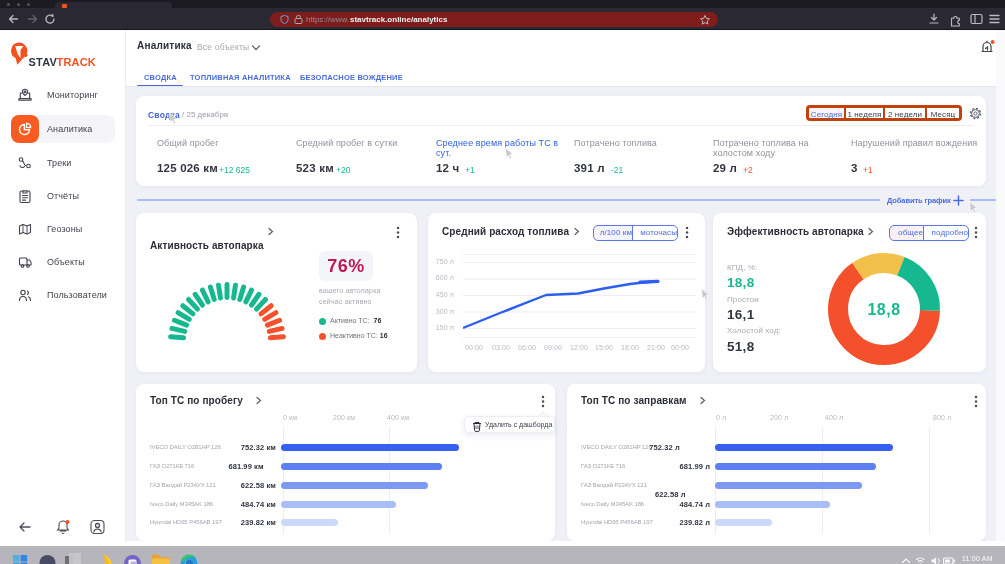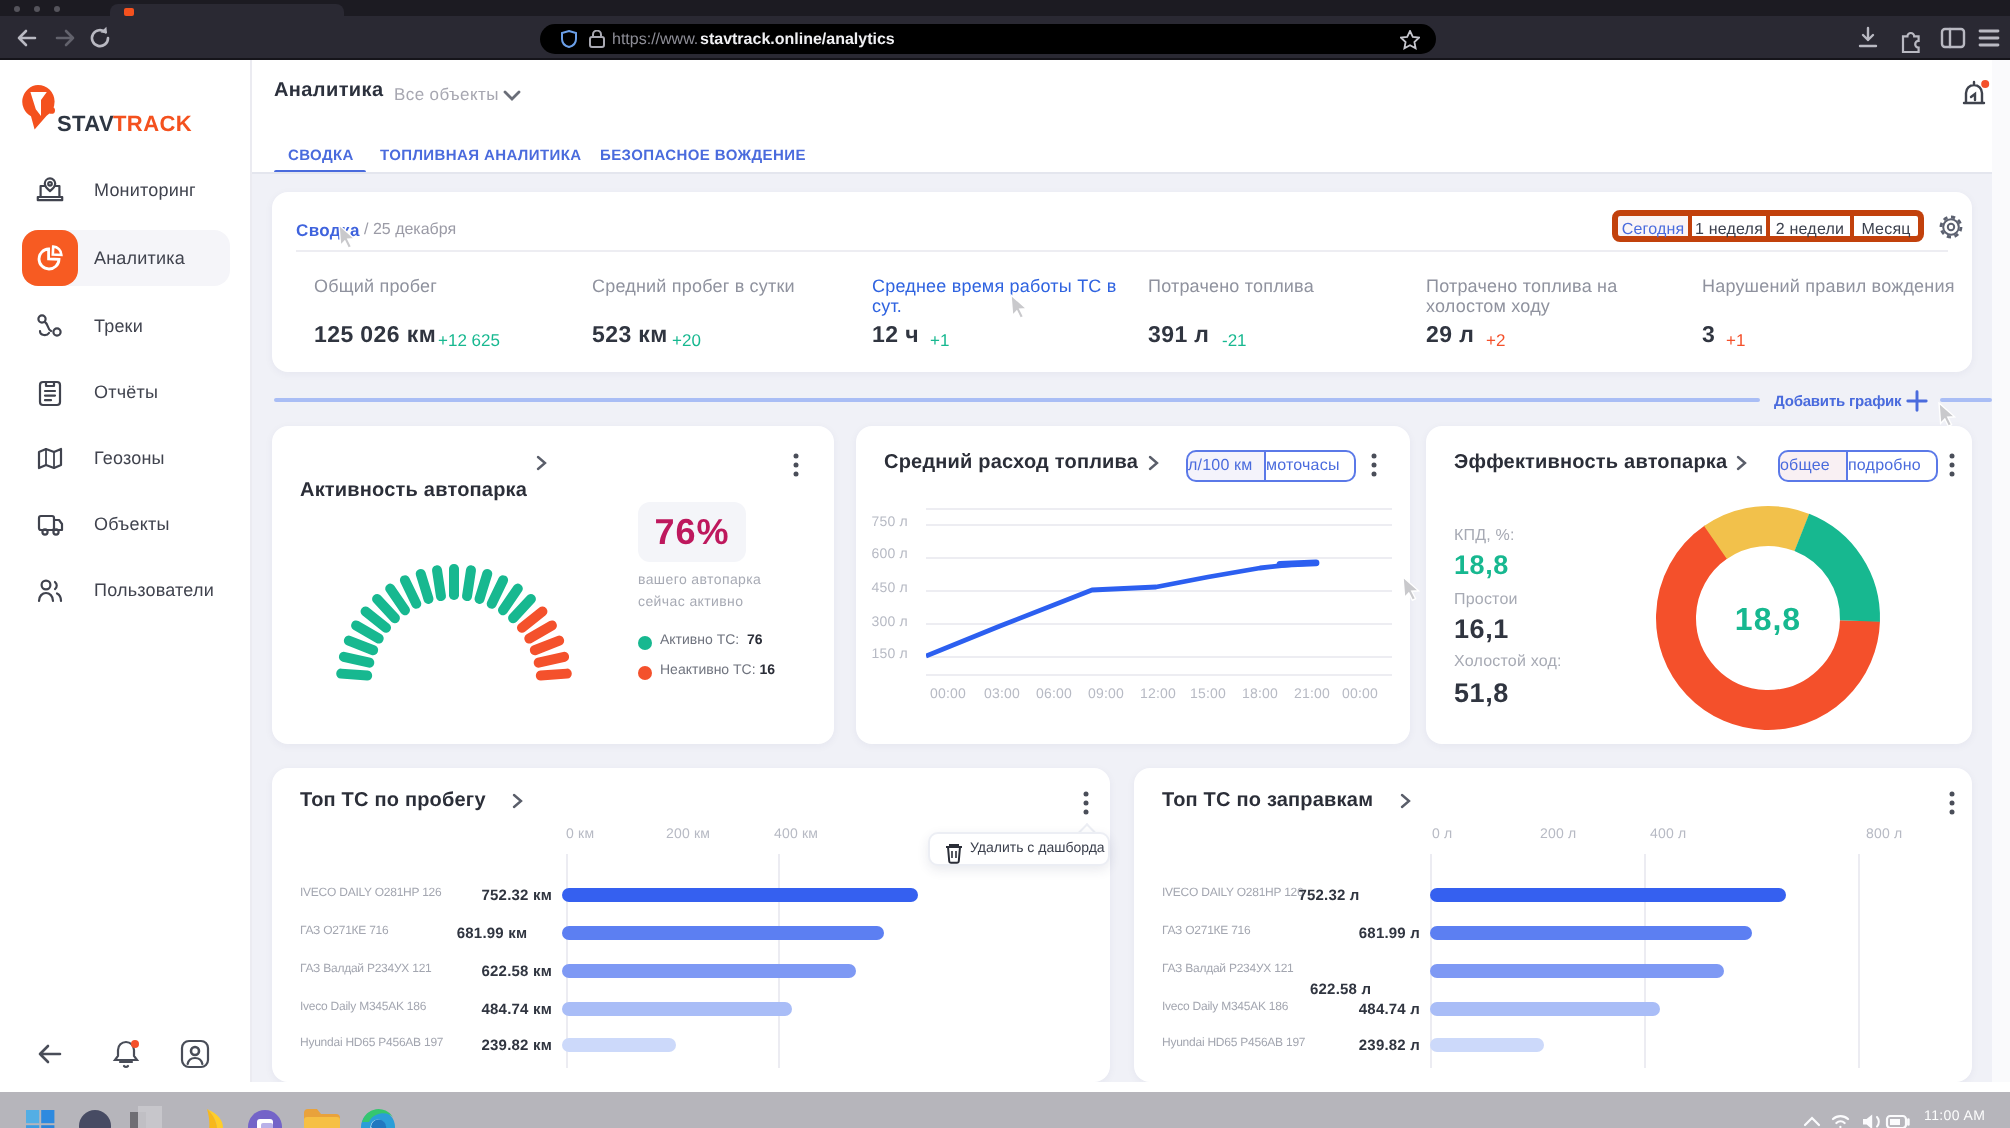--- a/index.html
+++ b/index.html
@@ -5,21 +5,21 @@
 html,body{width:1005px;height:564px;overflow:hidden}
 body{font-family:"Liberation Sans",sans-serif;}
 #app{position:relative;width:1005px;height:564px;background:#f0f1f7;overflow:hidden}
 .abs{position:absolute}
 
 #tabstrip{left:0;top:0;width:1005px;height:8px;background:#1c1b22}
 #tab{left:55px;top:2px;width:117px;height:6px;background:#2a2933;border-radius:4px 4px 0 0}
 #fav{left:62px;top:4px;width:4.5px;height:4px;background:#f4511e;border-radius:1px}
 .dot{top:2.5px;width:3px;height:3px;border-radius:50%;background:#55545c}
 #toolbar{left:0;top:8px;width:1005px;height:22px;background:#2a2933;border-bottom:1px solid #15141a}
-#urlbar{left:270px;top:11.5px;width:448px;height:15px;background:#000000;border-radius:8px;color:#d8d8de;font-size:8px;line-height:15px}
+#urlbar{left:270px;top:11.5px;width:448px;height:15px;background:#7f1d1d;border-radius:8px;color:#d8d8de;font-size:8px;line-height:15px}
 
 #page{left:0;top:30px;width:1005px;height:516px;background:#f0f1f7}
 #sidebar{left:0;top:0;width:126px;height:516px;background:#fff;border-right:1px solid #ebebf1}
 #whead{left:126px;top:0;width:870px;height:56px;background:#fff}
 #scroll{left:996px;top:0;width:9px;height:516px;background:#fafafc}
 .mitem{left:47px;font-size:9px;color:#40434e;letter-spacing:.1px}
 #activepill{left:11px;top:115px;width:104px;height:28px;background:#f5f5f9;border-radius:8px}
 #activeic{left:11px;top:115px;width:28px;height:28px;background:#f75b22;border-radius:8px}
 
 #h-title{left:137px;top:40px;font-size:10px;font-weight:bold;color:#2c313d;letter-spacing:.2px}
@@ -50,21 +50,21 @@
 #cardE{left:567px;top:384px;width:419px;height:157px}
 .ctitle{font-size:10px;font-weight:bold;color:#2b2e38;letter-spacing:.1px}
 
 #pbox{left:319px;top:251px;width:54px;height:30px;background:#f4f5f9;border-radius:6px;text-align:center}
 #pbox b{font-size:18px;color:#be185d;line-height:30px;letter-spacing:.5px}
 .gsub{left:319px;font-size:7px;color:#a7aab4;letter-spacing:.2px}
 .legdot{width:7px;height:7px;border-radius:50%}
 .legtxt{font-size:7px;color:#6f737e}
 .legval{font-weight:bold;color:#2b2e38}
 
-.seg{height:16px;border:1px solid #5b79e8;font-size:8px;color:#4a6bdd;text-align:left;line-height:14px;letter-spacing:.1px}
+.seg{height:16px;border:1px solid #5b79e8;font-size:8px;color:#4a6bdd;text-align:right;line-height:14px;letter-spacing:.1px}
 .axis{font-size:7px;color:#b7bac4;letter-spacing:.1px}
 
 .cstat-l{left:727px;font-size:8px;color:#a7aab4;letter-spacing:.1px}
 .cstat-v{left:727px;font-size:13.5px;font-weight:bold;color:#303540;letter-spacing:.3px}
 
 .bl{font-size:6px;color:#a3a6b0;letter-spacing:-.02em}
 .bv{font-size:7.5px;font-weight:bold;color:#303540;letter-spacing:.1px}
 .bar{height:7px;border-radius:3.5px}
 .vgrid{width:1px;background:#ececf2}
 #tooltip{left:464px;top:416px;width:91px;height:17px;background:#fff;border-radius:5px;border:1px solid #eceef4;box-shadow:0 2px 6px rgba(40,50,90,.10);font-size:7px;color:#3a3f4c;line-height:16px;white-space:nowrap}

